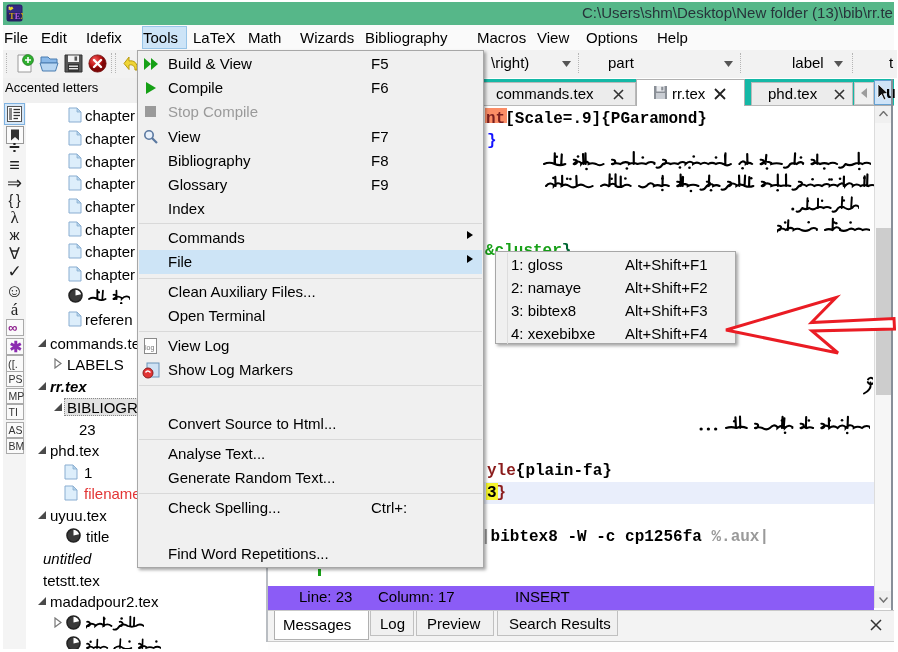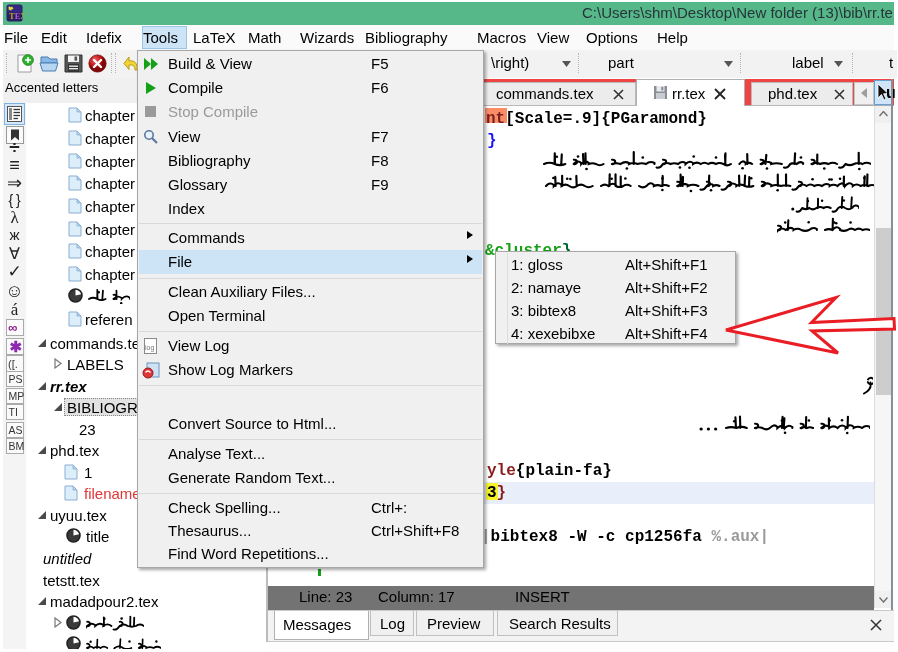--- a/index.html
+++ b/index.html
@@ -13,27 +13,27 @@
   #tools-hl{position:absolute;left:139px;top:1px;width:45px;height:23px;background:#cde4f7;border:1px solid #98c5e8;box-sizing:border-box;}
   
   #toolbar{left:3px;top:50px;width:891px;height:28px;background:#f2f2f2;}
   
   #lpanel-head{left:3px;top:78px;width:263px;height:25px;background:#f0f0f0;font-size:13px;}
   #lpanel-head span{position:absolute;left:2px;top:2px;}
   #iconstrip{left:3px;top:103px;width:23px;height:546px;background:#f4f4f4;}
   #tree{left:26px;top:103px;width:240px;height:546px;background:#fff;overflow:hidden;}
   #splitter{left:266px;top:78px;width:2px;height:564px;background:#b9bdc2;}
   
-  #tabbar{left:268px;top:79px;width:626px;height:27px;background:#ef4444;border-bottom:1px solid #ababab;box-sizing:border-box;}
+  #tabbar{left:268px;top:79px;width:626px;height:27px;background:#14b8a6;border-bottom:1px solid #ababab;box-sizing:border-box;}
   #editor{left:268px;top:106px;width:606px;height:480px;background:#fff;overflow:hidden;}
   .cl{position:absolute;font-family:"Liberation Mono",monospace;font-size:16px;font-weight:bold;white-space:pre;line-height:22px;height:22px;color:#000;}
   #vscroll{left:874px;top:106px;width:17px;height:502px;background:#f6f6f6;border-left:1px solid #dcdcdc;box-sizing:border-box;}
   #edge-r{left:891px;top:79px;width:2px;height:563px;background:#888f98;}
   
-  #status{left:268px;top:586px;width:606px;height:30px;background:#737373;font-size:15px;}
+  #status{left:268px;top:586px;width:606px;height:30px;background:#8b5cf6;font-size:15px;}
   #btabs{left:268px;top:610px;width:626px;height:31px;background:#f3f3f3;border-top:1px solid #c9c9c9;box-sizing:border-box;}
   #bottomstrip{left:268px;top:641px;width:626px;height:9px;background:#fdfdfd;border-top:1px solid #c9c9c9;box-sizing:border-box;}
   
   #menu{left:137px;top:50px;width:347px;height:518px;background:#f0f0f0;border:1px solid #a7a7a7;box-sizing:border-box;box-shadow:2px 2px 3px rgba(0,0,0,0.35);}
   .mitem{position:absolute;left:1px;width:343px;height:24px;font-size:15px;color:#000;}
   .mitem .lbl{position:absolute;left:29px;top:3px;}
   .mitem .sc{position:absolute;left:232px;top:3px;}
   .mitem .arr{position:absolute;left:328px;top:5px;width:0;height:0;border-left:6px solid #000;border-top:4px solid transparent;border-bottom:4px solid transparent;}
   .msep{position:absolute;left:1px;width:343px;height:1px;background:#d9d9d9;}
   
@@ -570,24 +570,20 @@
         <span class="lbl">Analyse Text...</span>
       </div>
     <div class="mitem" style="top:415px;">
         <span class="lbl">Generate Random Text...</span>
       </div>
     <div class="msep" style="top:442px;"></div>
     <div class="mitem" style="top:445px;">
         <span class="lbl">Check Spelling...</span>
         <span class="sc">Ctrl+:</span>
       </div>
-    <div class="mitem" style="top:468px;">
-        <span class="lbl">Thesaurus...</span>
-        <span class="sc">Ctrl+Shift+F8</span>
-      </div>
     <div class="mitem" style="top:491px;">
         <span class="lbl">Find Word Repetitions...</span>
       </div>
   </div>
   <div class="abs" id="submenu">
     <div style="position:absolute;left:11px;top:1px;width:1px;height:91px;background:#ddd;"></div>
     <div class="si" style="top:1px;">
         <span class="lbl">1: gloss</span>
         <span class="sc">Alt+Shift+F1</span>
       </div>

